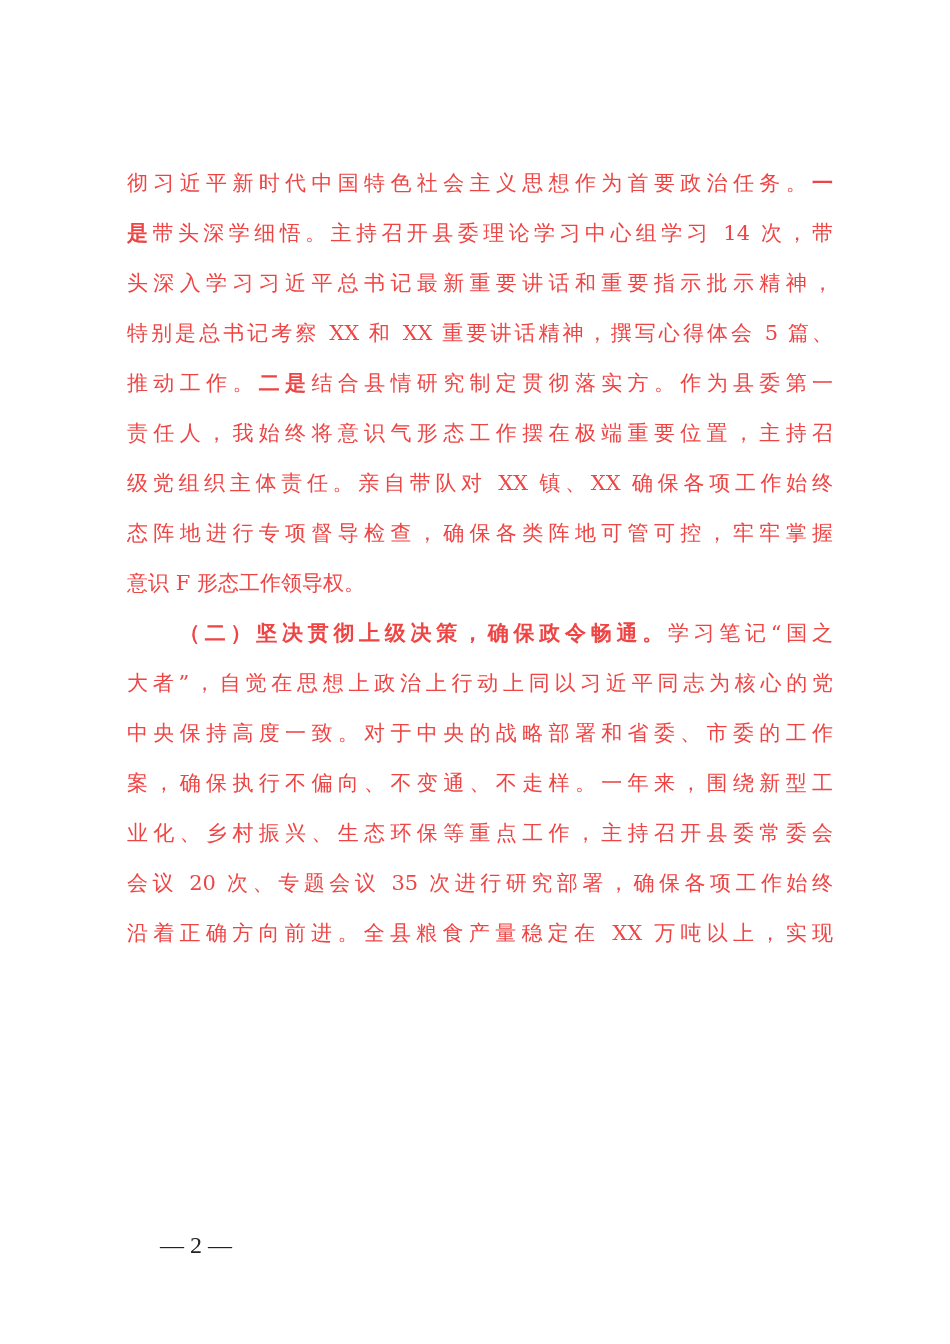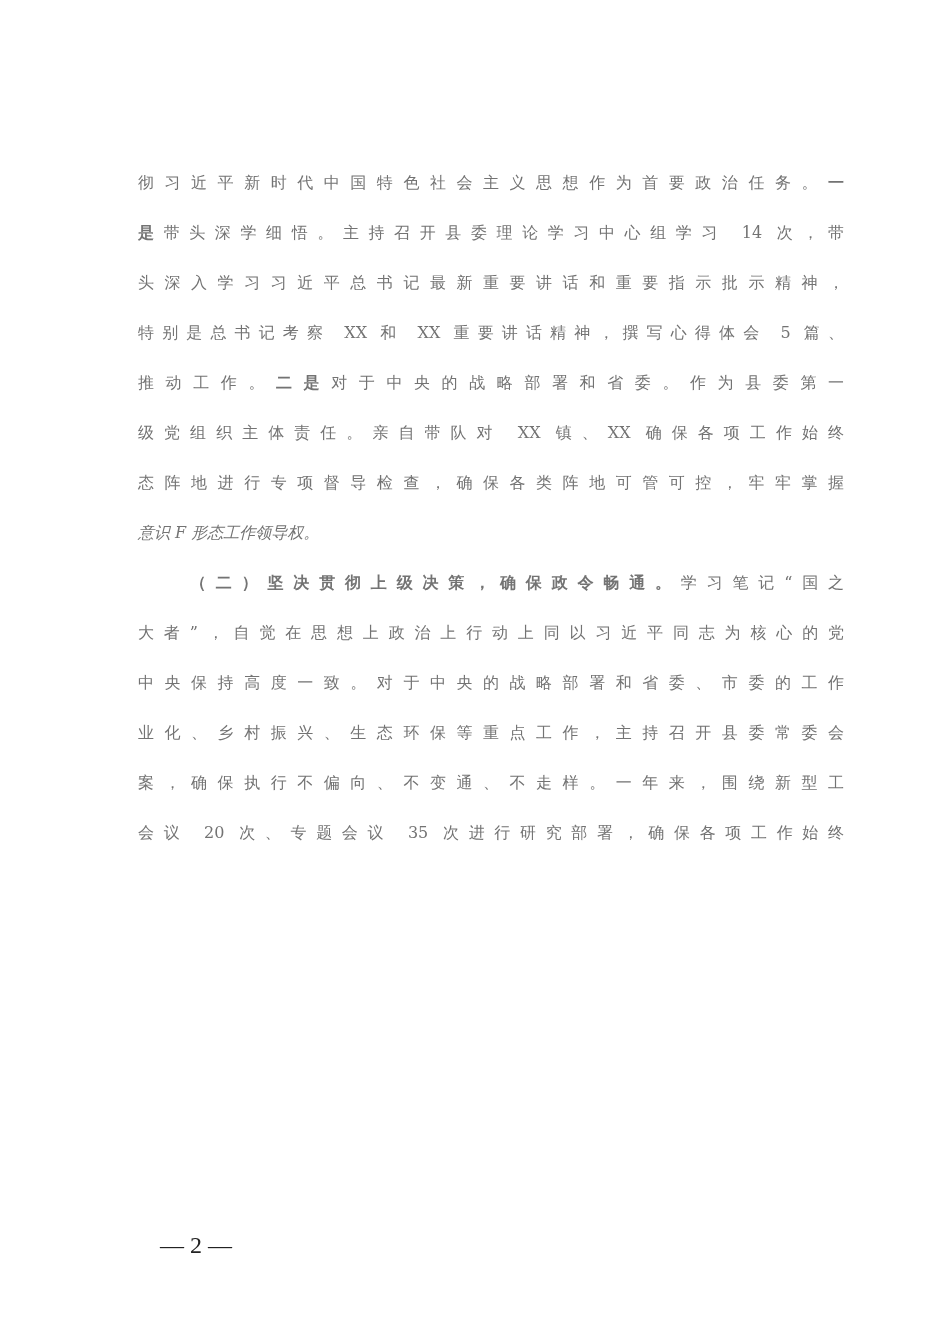--- a/index.html
+++ b/index.html
@@ -1,51 +1,53 @@
 <!DOCTYPE html>
 <html><head>
 <meta charset="utf-8">
 <style>
   html, body { margin: 0; padding: 0; background: #ffffff; }
   body { width: 950px; height: 1344px; position: relative; overflow: hidden; }
   .page {
-    position: absolute; left: 138px; top: 158px; width: 706px;
+    position: absolute; left: 127px; top: 158px; width: 706px;
     font-family: "DejaVu Serif", "Liberation Serif", serif;
-    font-size: 16px; color: #737373;
+    font-size: 21px; color: #ef4444;
   }
   .line {
     height: 50px; line-height: 50px; white-space: nowrap;
     text-align: justify; text-align-last: justify;
     letter-spacing: 0px;
   }
-  .line.last { text-align-last: left; font-style: italic; }
+  .line.last { text-align-last: left; }
   .indent { padding-left: 52px; }
   b { font-weight: bold; }
   .footer {
     position: absolute; left: 160px; top: 1232px;
     font-family: "Liberation Serif", "DejaVu Serif", serif;
     font-size: 24px; color: #222; white-space: pre;
   }
 </style>
 </head>
 <body>
 
 <div class="page" id="doc">
     <div>
       <div class="line"><span>彻习近平新时代中国特色社会主义思想作为首要政治任务。</span><b>一</b></div>
       <div class="line"><b>是</b><span>带头深学细悟。主持召开县委理论学习中心组学习 14 次，带</span></div>
       <div class="line"><span>头深入学习习近平总书记最新重要讲话和重要指示批示精神，</span></div>
       <div class="line"><span>特别是总书记考察 XX 和 XX 重要讲话精神，撰写心得体会 5 篇、</span></div>
-      <div class="line"><span>推动工作。</span><b>二是</b><span>对于中央的战略部署和省委。作为县委第一</span></div>
+      <div class="line"><span>推动工作。</span><b>二是</b><span>结合县情研究制定贯彻落实方。作为县委第一</span></div>
+      <div class="line"><span>责任人，我始终将意识气形态工作摆在极端重要位置，主持召</span></div>
       <div class="line"><span>级党组织主体责任。亲自带队对 XX 镇、XX 确保各项工作始终</span></div>
       <div class="line"><span>态阵地进行专项督导检查，确保各类阵地可管可控，牢牢掌握</span></div>
       <div class="line last"><span>意识 F 形态工作领导权。</span></div>
     </div>
     <div>
       <div class="line indent"><b>（二）坚决贯彻上级决策，确保政令畅通。</b><span>学习笔记“国之</span></div>
       <div class="line"><span>大者”，自觉在思想上政治上行动上同以习近平同志为核心的党</span></div>
       <div class="line"><span>中央保持高度一致。对于中央的战略部署和省委、市委的工作</span></div>
+      <div class="line"><span>案，确保执行不偏向、不变通、不走样。一年来，围绕新型工</span></div>
       <div class="line"><span>业化、乡村振兴、生态环保等重点工作，主持召开县委常委会</span></div>
-      <div class="line"><span>案，确保执行不偏向、不变通、不走样。一年来，围绕新型工</span></div>
       <div class="line"><span>会议 20 次、专题会议 35 次进行研究部署，确保各项工作始终</span></div>
+      <div class="line"><span>沿着正确方向前进。全县粮食产量稳定在 XX 万吨以上，实现</span></div>
     </div>
   </div>
 <div class="footer">— 2 —</div>
 
 </body></html>

